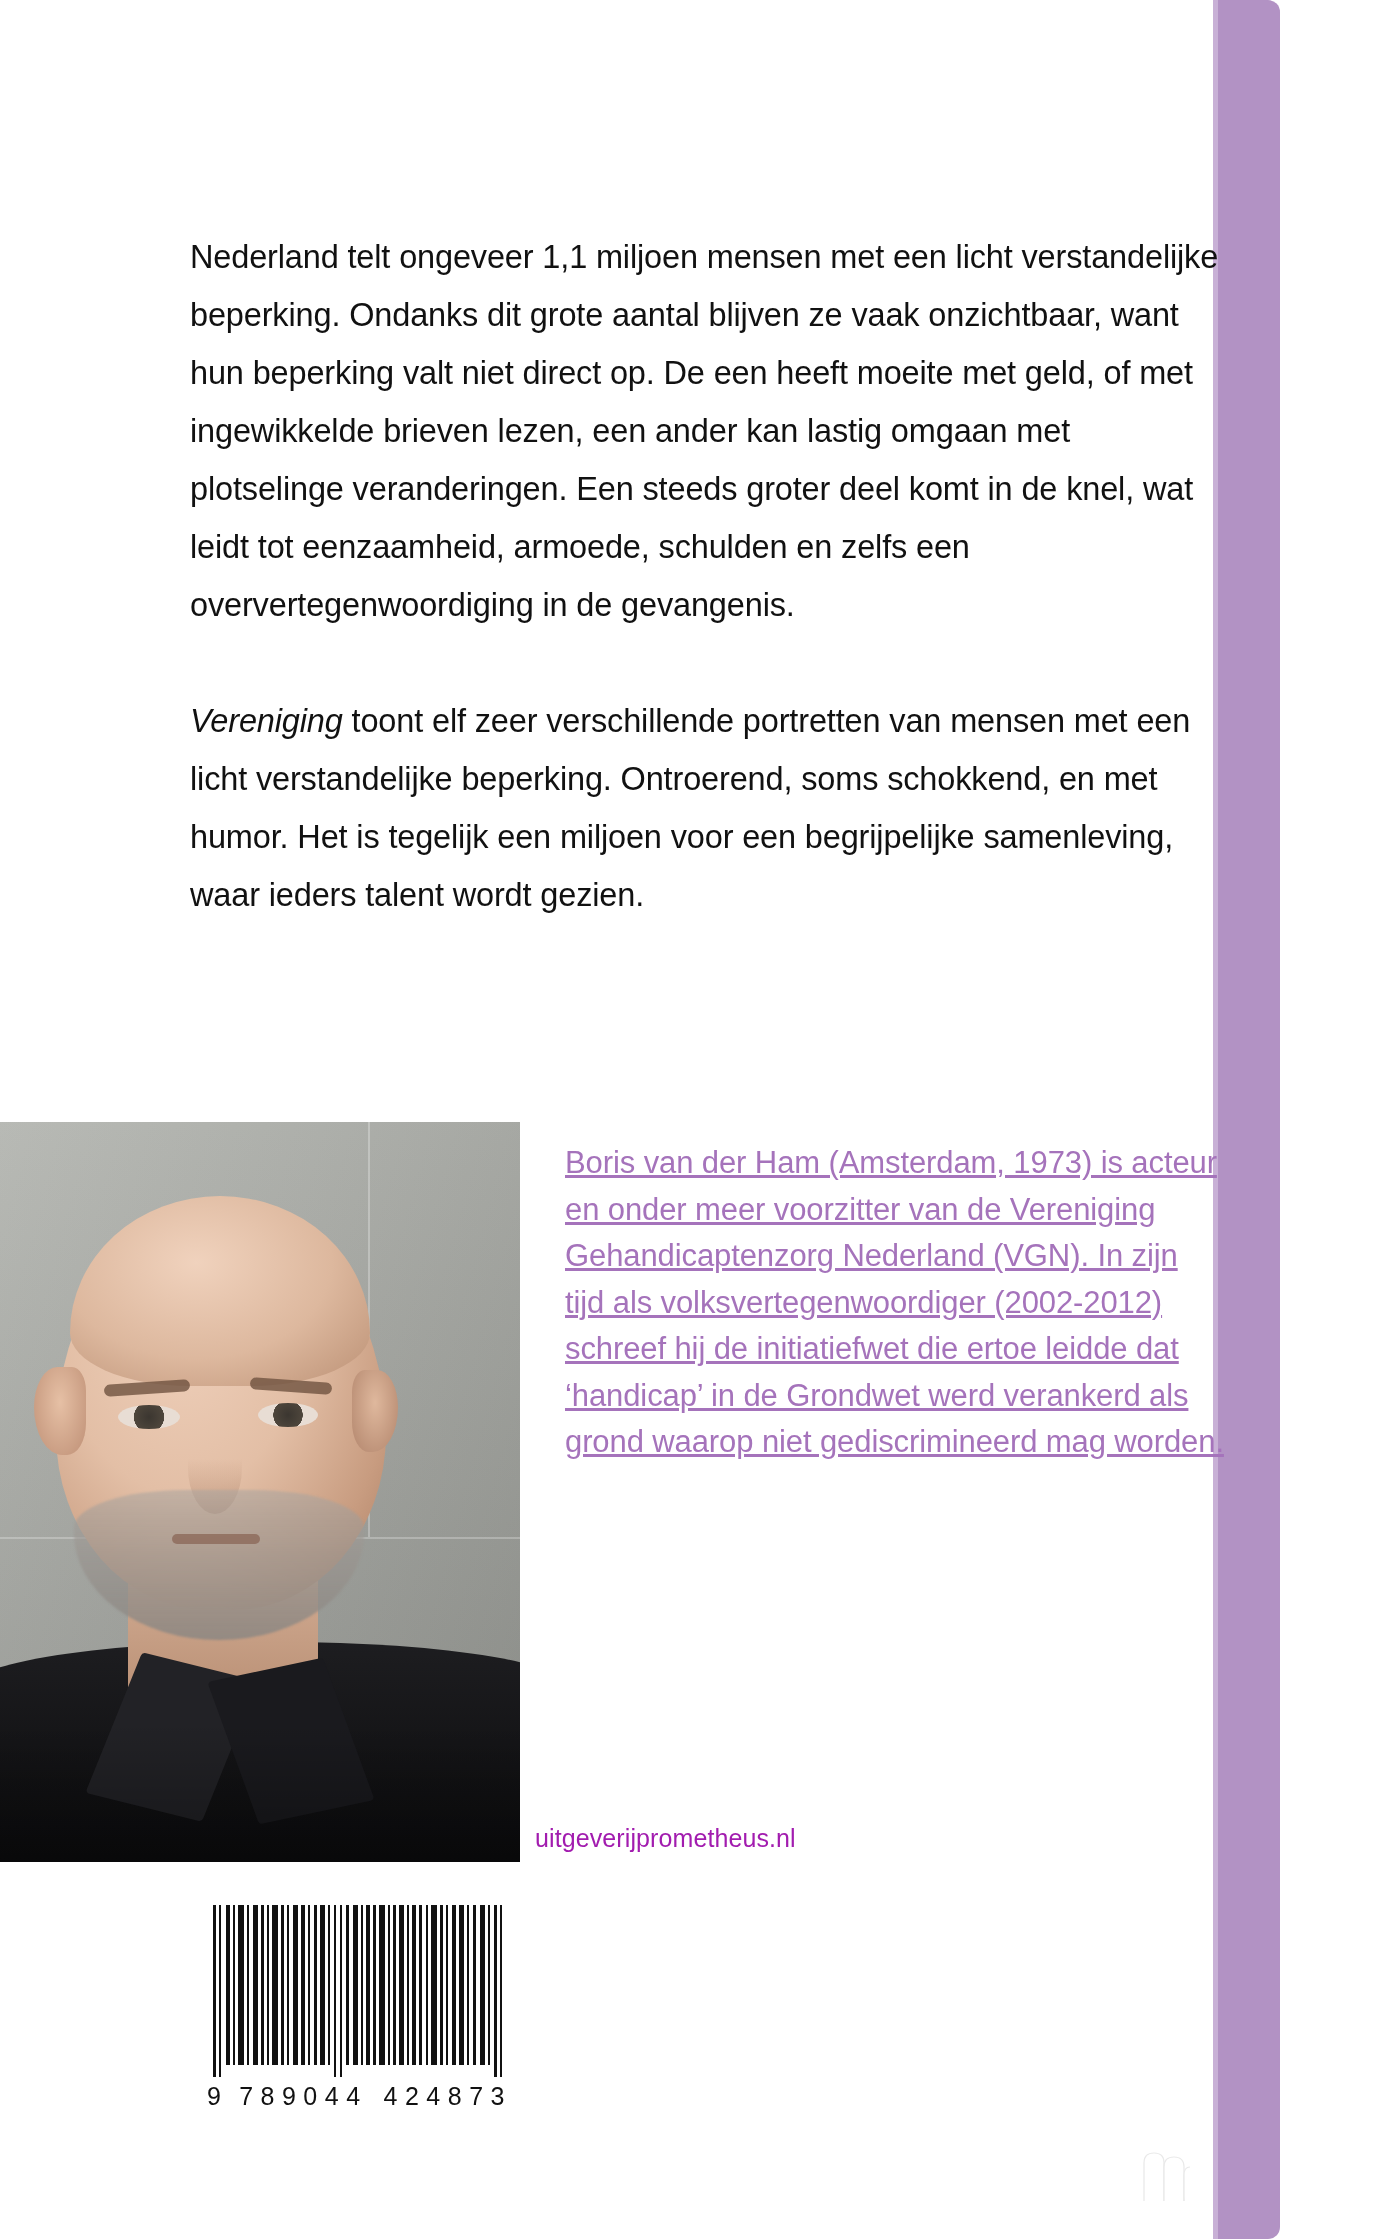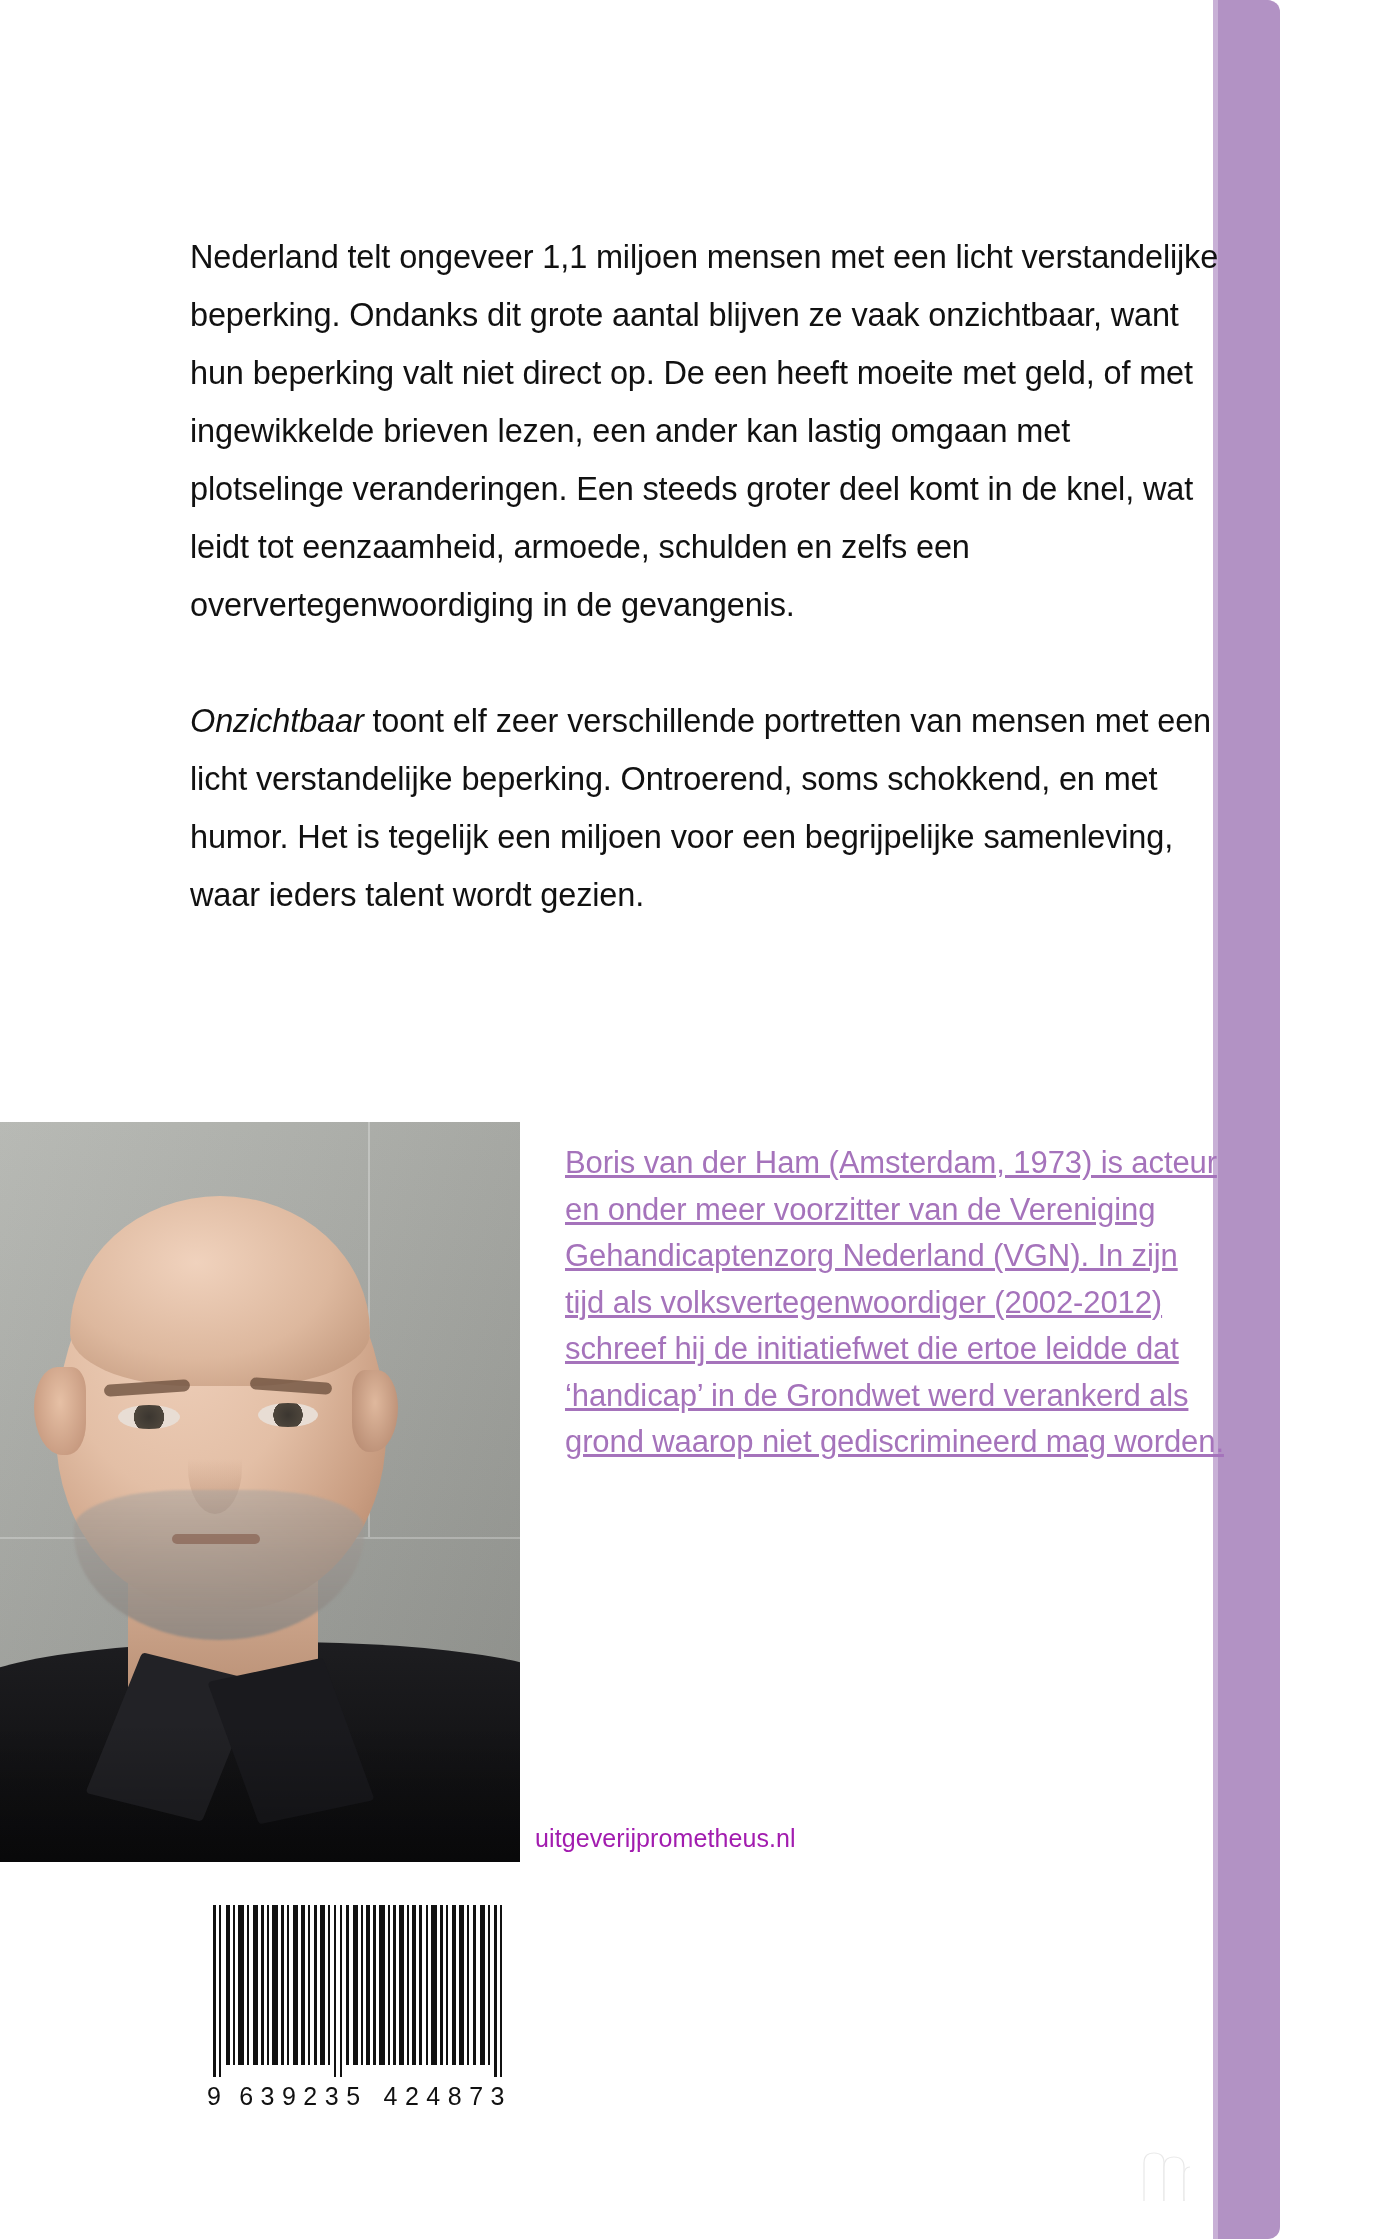--- a/index.html
+++ b/index.html
@@ -324,21 +324,21 @@
 
 <div class="cover">
 
   <div class="edge-strip-inner"></div>
   <div class="edge-strip"></div>
 
   <div class="content">
 
     <div class="blurb">
       <p>Nederland telt ongeveer 1,1 miljoen mensen met een licht verstandelijke beperking. Ondanks dit grote aantal blijven ze vaak onzichtbaar, want hun beperking valt niet direct op. De een heeft moeite met geld, of met ingewikkelde brieven lezen, een ander kan lastig omgaan met plotselinge veranderingen. Een steeds groter deel komt in de knel, wat leidt tot eenzaamheid, armoede, schulden en zelfs een oververtegenwoordiging in de gevangenis.</p>
-      <p><em>Onzichtbaar</em><span> toont elf zeer verschillende portretten van mensen met een licht verstandelijke beperking. Ontroerend, soms schokkend, en met humor. Het is tegelijk een miljoen voor een begrijpelijke samenleving, waar ieders talent wordt gezien.</span></p>
+      <p><em>Vereniging</em><span> toont elf zeer verschillende portretten van mensen met een licht verstandelijke beperking. Ontroerend, soms schokkend, en met humor. Het is tegelijk een miljoen voor een begrijpelijke samenleving, waar ieders talent wordt gezien.</span></p>
     </div>
 
     <div class="author-block">
 
       <div class="author-photo">
         <div class="photo-canvas"></div>
         <div class="seam-v"></div>
         <div class="seam-h"></div>
         <div class="seam-h2"></div>
         <div class="shirt"></div>
@@ -414,21 +414,21 @@
         <rect x="260" y="0" width="2" height="160"></rect>
         <rect x="266" y="0" width="3" height="160"></rect>
         <rect x="273" y="0" width="5" height="160"></rect>
         <rect x="281" y="0" width="2" height="160"></rect>
         <rect x="287" y="0" width="3" height="172"></rect>
         <rect x="293" y="0" width="2" height="172"></rect>
       </g>
     </svg>
     <div class="barcode-digits">
       <span class="bc-left-digit">9</span>
-      <span class="bc-group g1">639235</span>
+      <span class="bc-group g1">789044</span>
       <span class="bc-group g2">424873</span>
     </div>
   </div>
 
   <svg class="publisher-logo" viewBox="0 0 52 58">
     <g fill="#ffffff" stroke="#cfcfcf" stroke-width="1.2">
       <path d="M4 54 L4 16 Q4 6 14 6 Q24 6 24 16 L24 54"></path>
       <path d="M24 54 L24 20 Q24 10 34 10 Q44 10 44 20 L44 54"></path>
       <path d="M44 54 L44 28 Q44 20 50 20"></path>
     </g>

